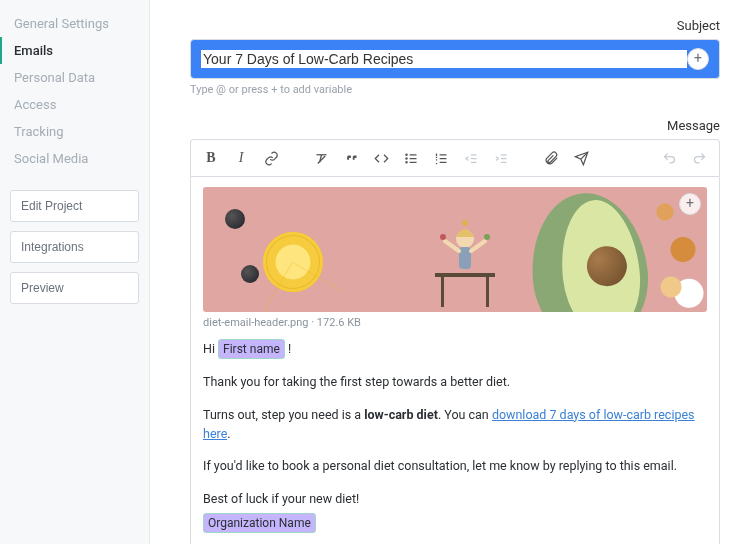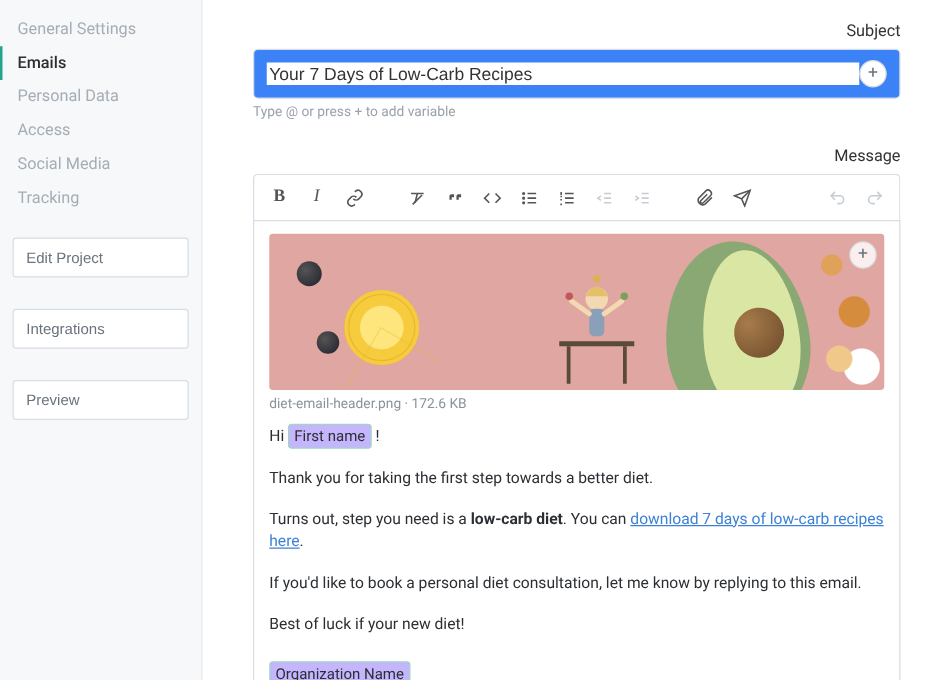--- a/index.html
+++ b/index.html
@@ -12,21 +12,21 @@
     width: 750px;
     height: 544px;
     overflow: hidden;
   }
   .layout {
     display: flex;
     height: 100%;
   }
   
   .sidebar {
-    width: 162px;
+    width: 150px;
     background: #f6f8fa;
     border-right: 1px solid #e6e9ec;
     padding: 10px 0;
     flex-shrink: 0;
   }
   .sidebar ul {
     list-style: none;
     margin: 0 0 18px 0;
     padding: 0;
   }
@@ -37,21 +37,21 @@
     cursor: pointer;
   }
   .nav-item.active {
     color: #2b2f33;
     font-weight: 500;
     box-shadow: inset 2px 0 0 #22a58a;
   }
   .side-buttons {
     display: flex;
     flex-direction: column;
-    gap: 25px;
+    gap: 9px;
     padding: 0 10px;
   }
   .side-btn {
     border: 1px solid #d7dde3;
     border-radius: 3px;
     background: #fff;
     color: #6a737d;
     text-align: left;
     font-size: 12px;
     padding: 8px 10px;
@@ -254,22 +254,22 @@
 </head>
 <body>
 
 <div class="layout">
   <aside class="sidebar">
     <ul>
       <li class="nav-item">General Settings</li>
       <li class="nav-item active">Emails</li>
       <li class="nav-item">Personal Data</li>
       <li class="nav-item">Access</li>
+      <li class="nav-item">Tracking</li>
       <li class="nav-item">Social Media</li>
-      <li class="nav-item">Tracking</li>
     </ul>
     <div class="side-buttons">
       <button class="side-btn">Edit Project</button>
       <button class="side-btn">Integrations</button>
       <button class="side-btn">Preview</button>
     </div>
   </aside>
 
   <main class="main">
 
@@ -397,19 +397,19 @@
 
       <div class="body">
         <p>
           <span>Hi </span><span class="token">First name</span><span> !</span>
         </p>
         <p>Thank you for taking the first step towards a better diet.</p>
         <p>
           <span>Turns out, step you need is a </span><b>low-carb diet</b><span>. You can </span><a href="#">download 7 days of low-carb recipes here</a><span>.</span>
         </p>
         <p>If you'd like to book a personal diet consultation, let me know by replying to this email.</p>
-        <p style="margin-bottom:19px">Best of luck if your new diet!</p>
+        <p style="margin-bottom:4px">Best of luck if your new diet!</p>
         <span class="token">Organization Name</span>
       </div>
     </div>
 
   </main>
 </div>
 
 </body></html>

